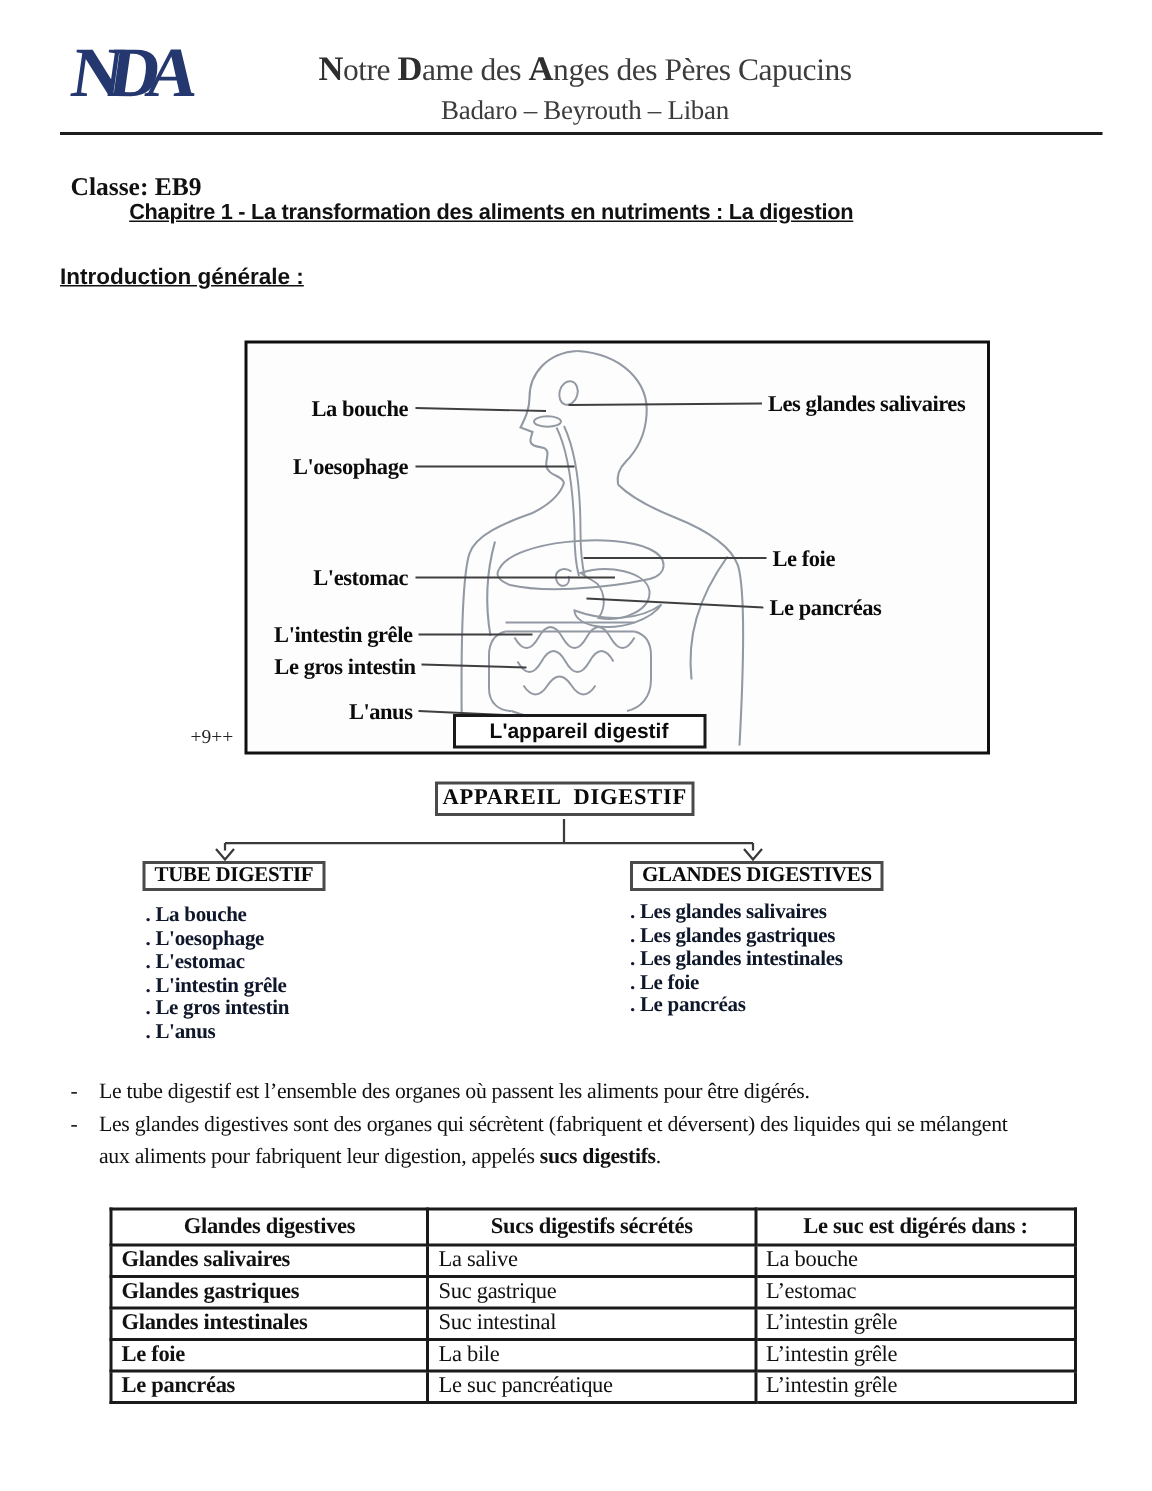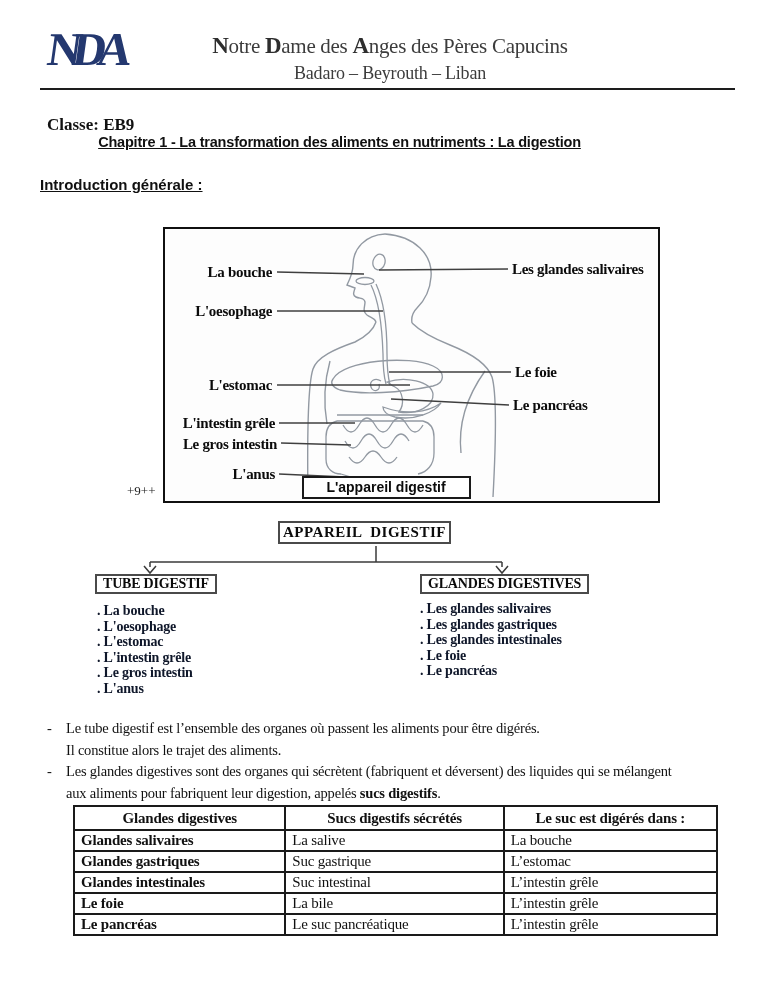--- a/index.html
+++ b/index.html
@@ -18,39 +18,39 @@
   .celf-text{color:#fff;font-family:"Liberation Sans",sans-serif;font-weight:bold;
              font-size:28px;text-align:center;line-height:32px;letter-spacing:1px;}
   .celf-red{position:absolute;left:4px;right:4px;bottom:3px;height:18px;background:#d4252b;
             display:flex;align-items:center;justify-content:space-between;padding:0 3px;}
   .celf-lines{display:flex;flex-direction:column;gap:2px;align-items:center;flex:1;}
   .celf-lines i{display:block;height:1px;background:#ffffff;opacity:.9;}
   .rule{left:40px;top:88px;width:695px;height:2px;background:#1d1d1d;}
   .nom{left:47px;top:94px;font-weight:bold;font-size:17px;letter-spacing:-0.2px;}
   .classe{left:47px;top:115px;font-weight:bold;font-size:17px;}
 
-  .chapitre{left:14px;top:134px;width:651px;text-align:center;
+  .chapitre{left:2px;top:134px;width:651px;text-align:center;
             font-family:"Liberation Sans",sans-serif;font-weight:bold;font-size:14.5px;
             text-decoration:underline;letter-spacing:-0.2px;}
   .intro-h{left:40px;top:176px;font-family:"Liberation Sans",sans-serif;font-weight:bold;
            font-size:15px;text-decoration:underline;}
   .intro-p{left:40px;top:198px;font-size:14.5px;letter-spacing:-0.2px;white-space:nowrap;}
 
   
   .diagram{left:163px;top:227px;width:493px;height:272px;border:2px solid #101010;background:#fdfdfd;}
   .diagram svg{display:block;}
   .dlabel{font-family:"Liberation Serif",serif;font-weight:bold;font-size:15px;fill:#0b0b0b;letter-spacing:-0.3px;}
   .dcaption{font-family:"Liberation Sans",sans-serif;font-weight:bold;font-size:14px;fill:#0b0b0b;}
   .stray{left:127px;top:483px;font-size:13px;color:#222;}
 
   
   .fc-svg{left:0;top:515px;}
   .fc-box{position:absolute;border:2px solid #4a4a4a;background:#fff;
           font-weight:bold;text-align:center;color:#0b0b0b;}
-  .fc-root{left:278px;top:521px;width:169px;font-size:15px;padding:1px 0;white-space:pre;letter-spacing:0.5px;}
+  .fc-root{left:290px;top:521px;width:169px;font-size:15px;padding:1px 0;white-space:pre;letter-spacing:0.5px;}
   .fc-left-box{left:95px;top:574px;font-size:14px;padding:0 6px;letter-spacing:-0.2px;}
   .fc-right-box{left:420px;top:574px;font-size:14px;padding:0 6px;letter-spacing:-0.2px;}
   .fc-list{position:absolute;font-weight:bold;font-size:14px;letter-spacing:-0.2px;color:#0f172a;}
   .fc-list div{line-height:15.6px;}
   .fc-left-list{left:97px;top:603px;}
   .fc-right-list{left:420px;top:601px;}
 
   
   .notes{left:47px;top:718px;font-size:14.5px;letter-spacing:-0.2px;line-height:21.5px;white-space:nowrap;}
   .notes .row{display:flex;}
@@ -173,21 +173,20 @@
     <div>. Le pancréas</div>
   </div>
 
   <div class="abs notes">
     <div class="row">
       <span class="dash">-</span>
       <span>Le tube digestif est l’ensemble des organes où passent les aliments pour être digérés.</span>
     </div>
     <div class="row">
       <span class="ind"></span>
-      <span>Il constitue alors le trajet des aliments.</span>
     </div>
     <div class="row">
       <span class="dash">-</span>
       <span>Les glandes digestives sont des organes qui sécrètent (fabriquent et déversent) des liquides qui se mélangent</span>
     </div>
     <div class="row">
       <span class="ind"></span>
       <span><span>aux aliments pour fabriquent leur digestion, appelés </span><b>sucs digestifs</b><span>.</span></span>
     </div>
   </div>

